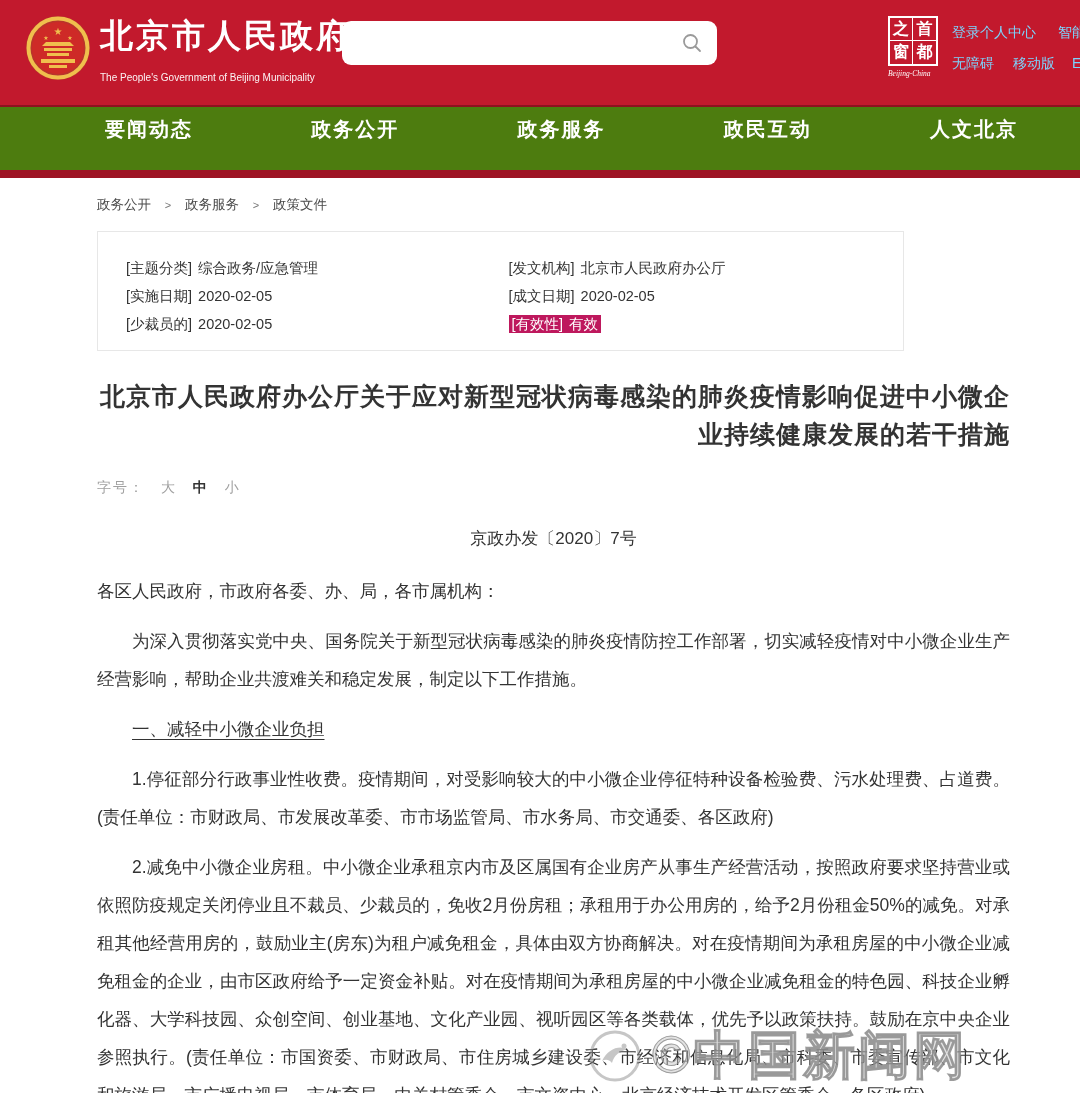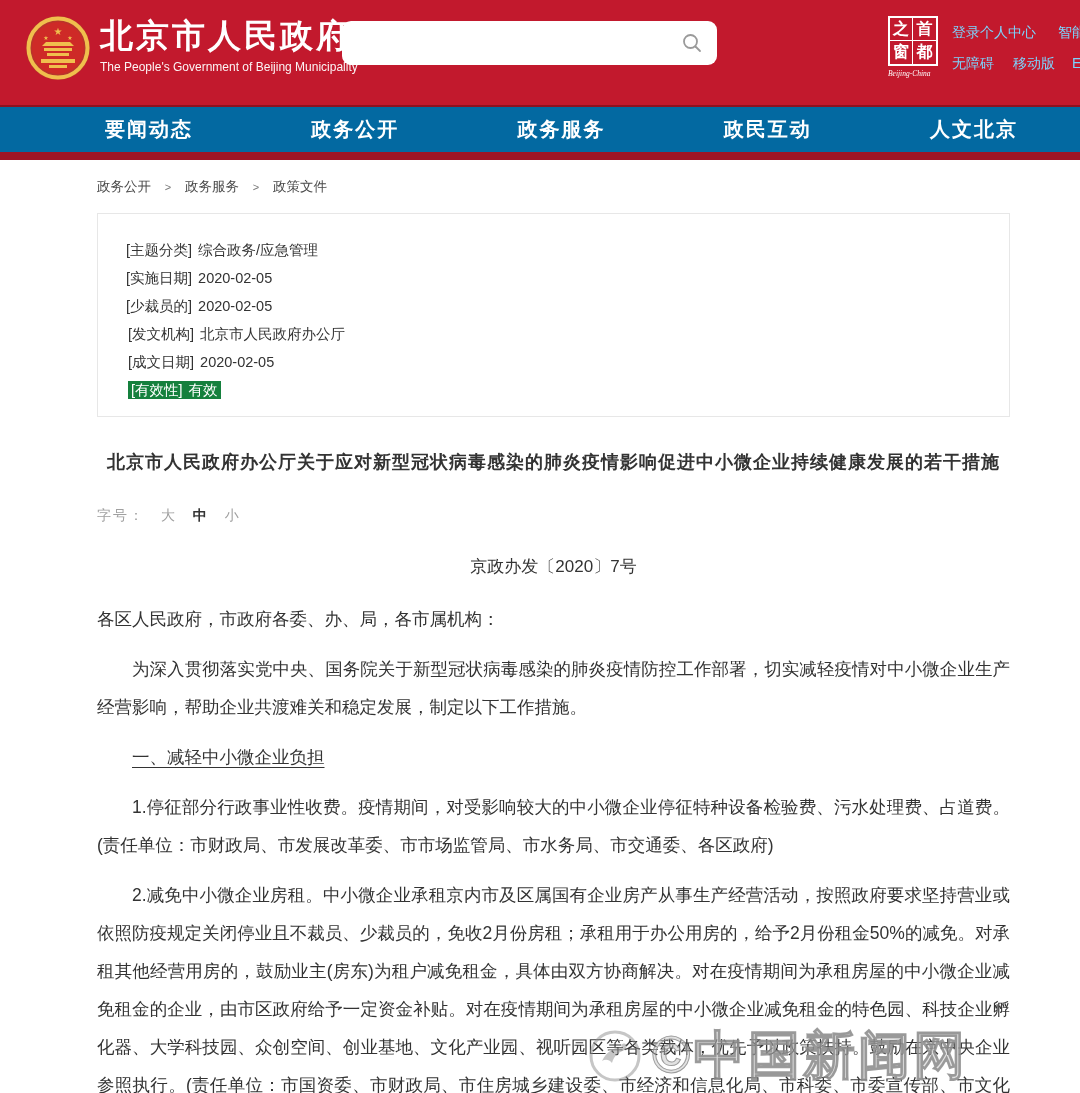--- a/index.html
+++ b/index.html
@@ -7,21 +7,21 @@
   .page {
     position:relative; width:1080px; height:1093px; overflow:hidden;
     background:#ffffff; font-family:"Liberation Sans","DejaVu Sans",sans-serif;
     color:#333;
   }
   
   .site-header { position:relative; height:105px; background:#c2192d; }
   .emblem { position:absolute; left:25px; top:15px; width:66px; height:66px; }
   .title-block { position:absolute; left:100px; top:14px; color:#fff; }
   .site-title { font-size:33px; font-weight:bold; letter-spacing:3px; line-height:44px; }
-  .site-subtitle { font-size:12px; margin-top:2px; opacity:.95; }
+  .site-subtitle { font-size:10px; margin-top:14px; opacity:.95; }
   .searchbox-wrap { position:absolute; left:342px; top:21px; width:375px; height:44px; }
   .searchbox {
     width:100%; height:100%; border:none; outline:none; border-radius:9px;
     background:#fff; padding:0 44px 0 16px; font-size:15px;
   }
   .search-icon { position:absolute; right:14px; top:11px; width:22px; height:22px; }
   .hdr-right { position:absolute; right:0; top:0; width:212px; height:105px; color:#fff; }
   .capital-logo { position:absolute; left:20px; top:16px; width:50px; cursor:pointer; }
   .capital-grid {
     width:50px; height:50px; border:2px solid #fff;
@@ -36,41 +36,41 @@
   .capital-caption { font-size:7.5px; font-style:italic; margin-top:3px;
     font-family:"Liberation Serif","DejaVu Serif",serif; white-space:nowrap; }
   .hdr-links { position:absolute; left:84px; top:0; width:260px; height:105px; font-size:14px; }
   .hdr-links a { position:absolute; color:#7dd3fc; text-decoration:none; white-space:nowrap; cursor:pointer; }
   .lnk-login { left:0; top:24px; }
   .lnk-smart { left:106px; top:24px; }
   .lnk-acc   { left:0; top:55px; }
   .lnk-mob   { left:61px; top:55px; }
   .lnk-eng   { left:120px; top:55px; }
   
-  .main-nav { height:55px; background:#0369a1; border-top:2px solid #8e1120; position:relative; }
+  .main-nav { height:73px; background:#4d7c0f; border-top:2px solid #8e1120; position:relative; }
   .nav-items {
     display:flex; justify-content:space-between; align-items:center;
     height:45px; padding:0 62px 0 105px;
   }
   .nav-item { color:#fff; font-size:20px; font-weight:bold; letter-spacing:2px; cursor:pointer; white-space:nowrap; }
   .nav-strip { position:absolute; left:0; bottom:0; width:100%; height:8px; background:#9e1425; }
   
   .content { padding:0 70px 0 97px; }
   .breadcrumb { margin-top:18px; font-size:13.5px; color:#4a4a4a; }
   .breadcrumb a { color:#4a4a4a; text-decoration:none; cursor:pointer; }
   .crumb-sep { margin:0 10px; color:#777; font-size:11px; }
-  .meta-box { margin-top:17px; width:913px; border:1px solid #e7e7e7; padding:22px 16px 12px 28px; display:flex;flex-direction:column; }
+  .meta-box { margin-top:17px; width:807px; border:1px solid #e7e7e7; padding:22px 16px 12px 28px; display:flex; }
   .meta-col { width:50%; }
   .meta-col.right { padding-left:2px; }
   .meta-row { font-size:14.5px; line-height:28px; color:#333; white-space:nowrap; }
   .meta-label { margin-right:6px; }
-  .hl { background:#15803d; color:#fff; padding:1px 3px; }
+  .hl { background:#be185d; color:#fff; padding:1px 3px; }
   .doc-title {
-    width:913px; margin:26px auto 0; margin-left:0; text-align:center;
-    font-size:18px; line-height:38px; font-weight:600; color:#333; letter-spacing:1px;
+    width:913px; margin:26px auto 0; margin-left:0; text-align:right;
+    font-size:25px; line-height:38px; font-weight:600; color:#333; letter-spacing:1px;
   }
   .fontsize-row { width:913px; margin-top:26px; padding-right:36px;
     font-size:14px; color:#a0a0a0; letter-spacing:2px; }
   .fs-opt { margin-left:10px; cursor:pointer; color:#a0a0a0; }
   .fs-opt.selected { color:#333; font-weight:bold; }
   .doc-number { width:913px; margin-top:30px; text-align:center; font-size:17px; color:#333; }
   .article { width:913px; margin-top:22px; font-size:17.5px; line-height:38px;
     color:#333; text-align:justify; }
   .article p { margin-bottom:12px; text-indent:2em; }
   .article p.no-indent { text-indent:0; }

